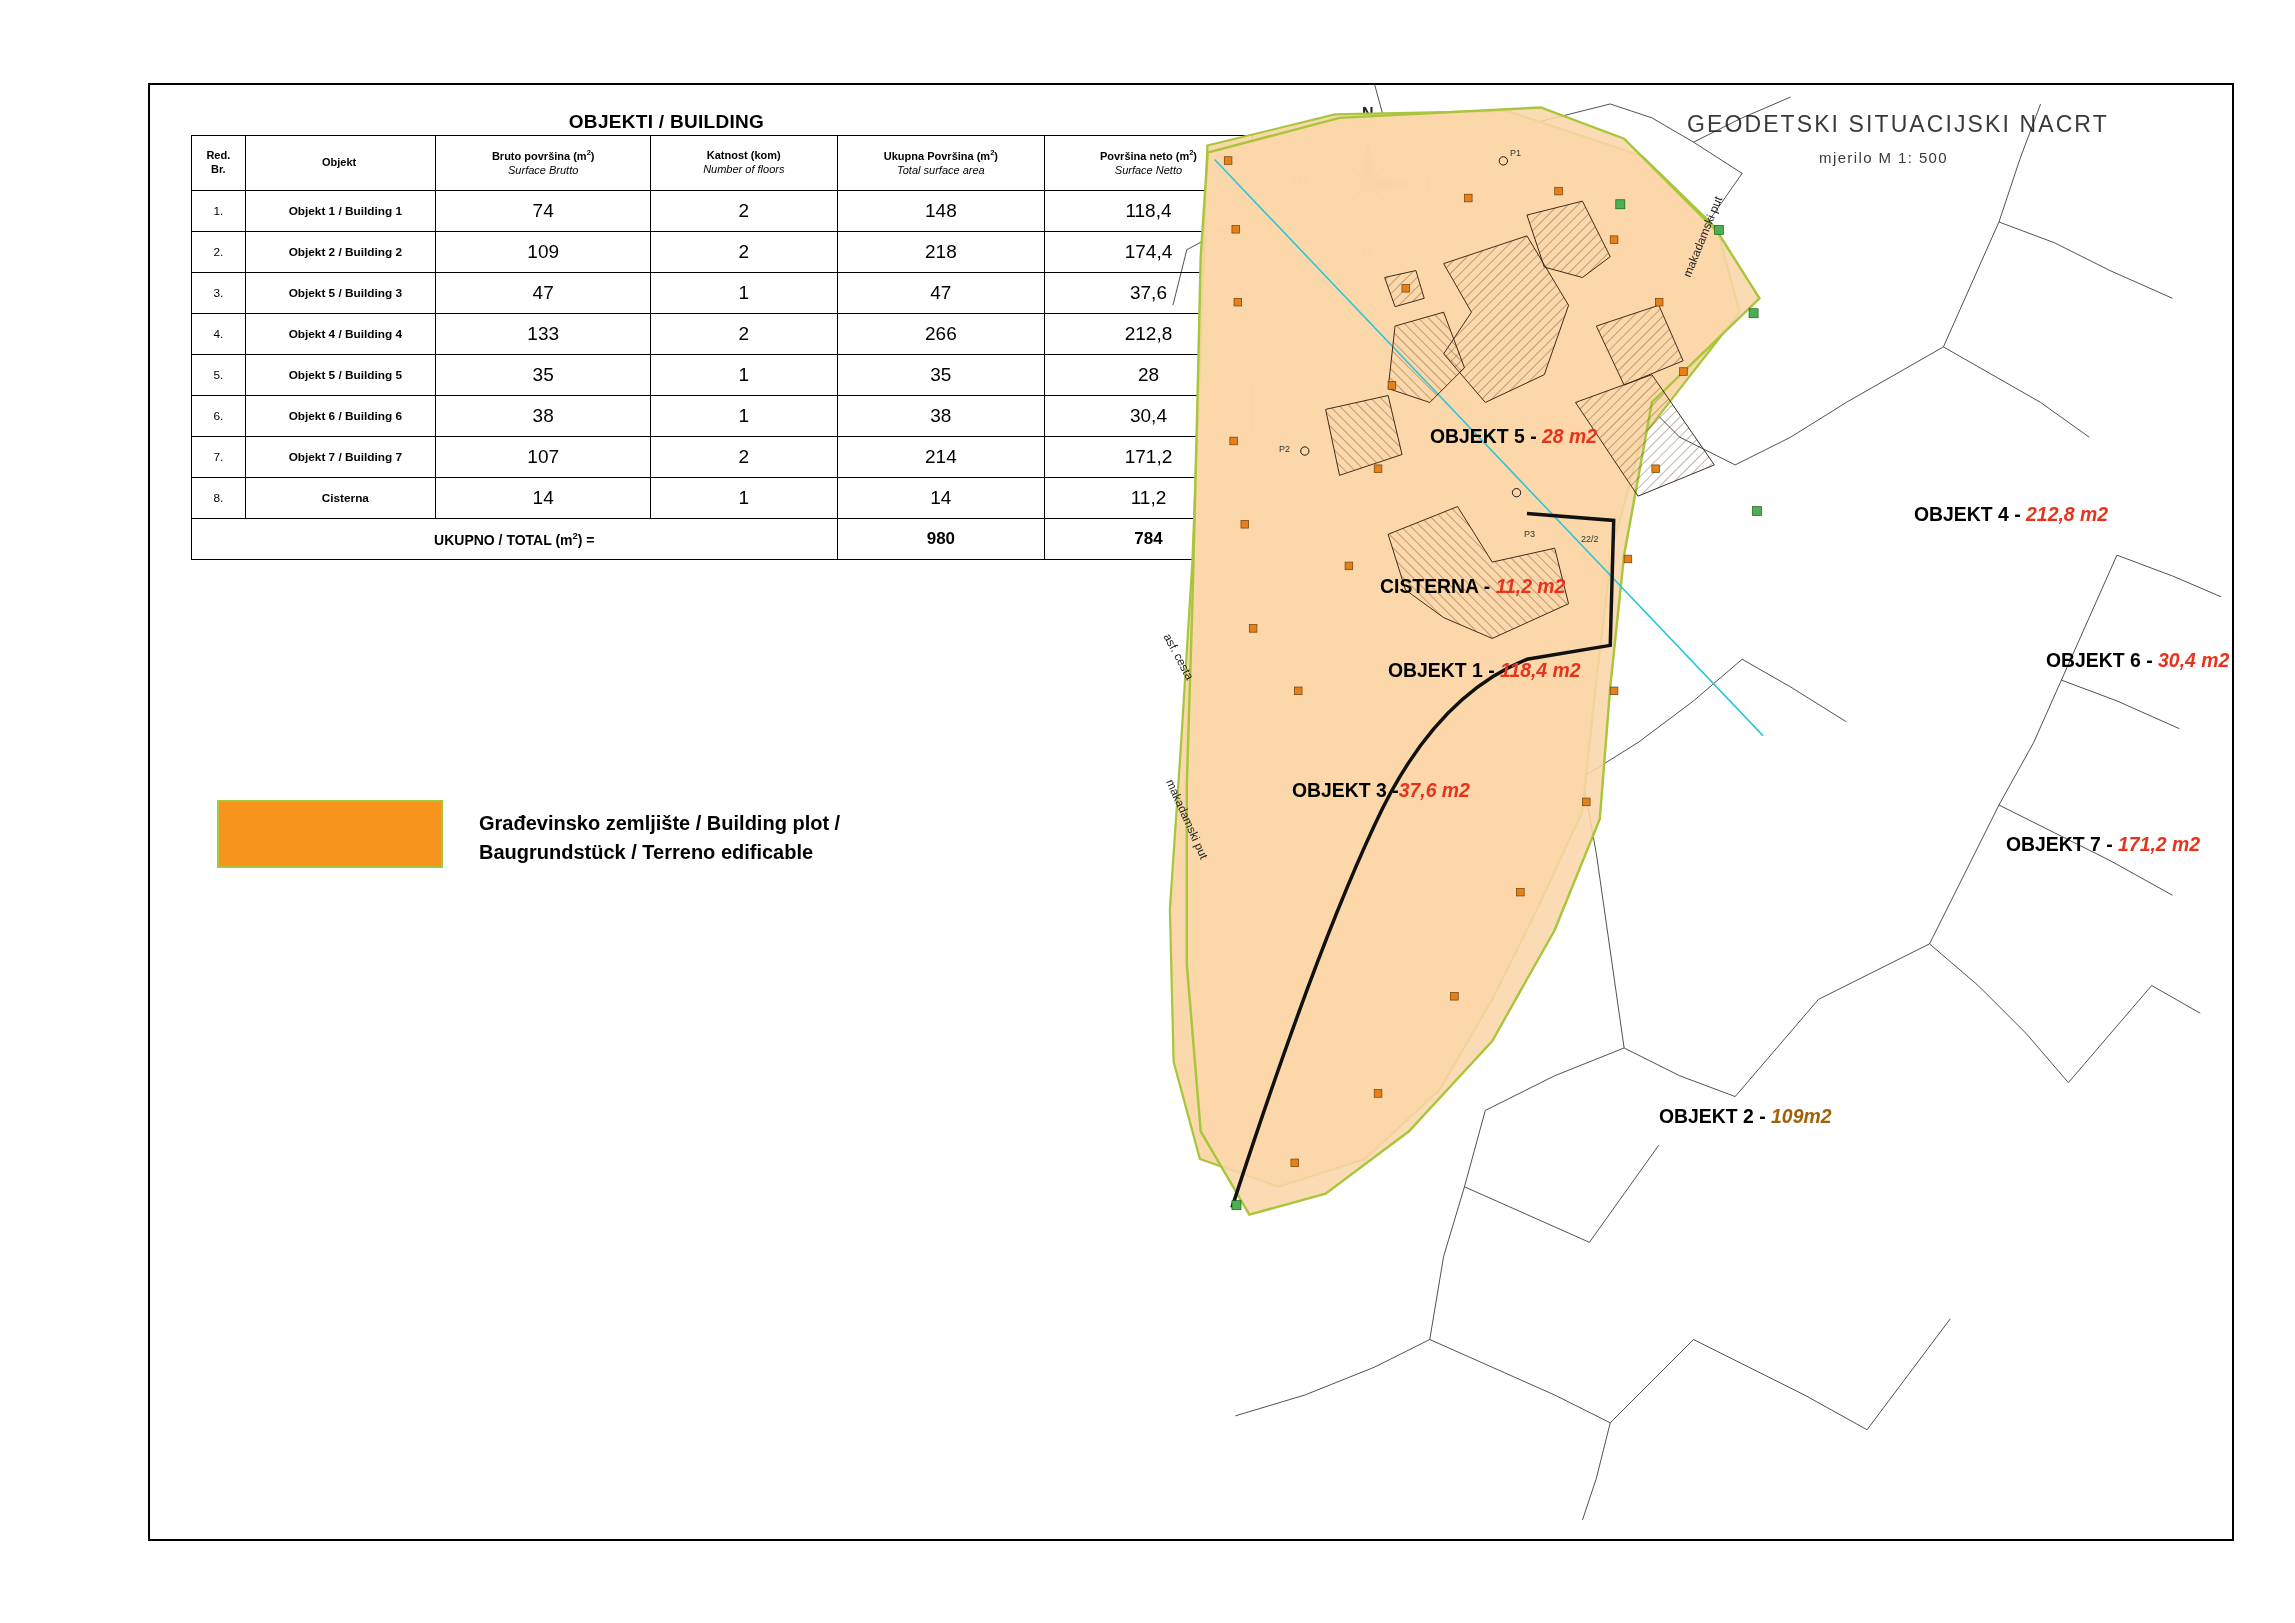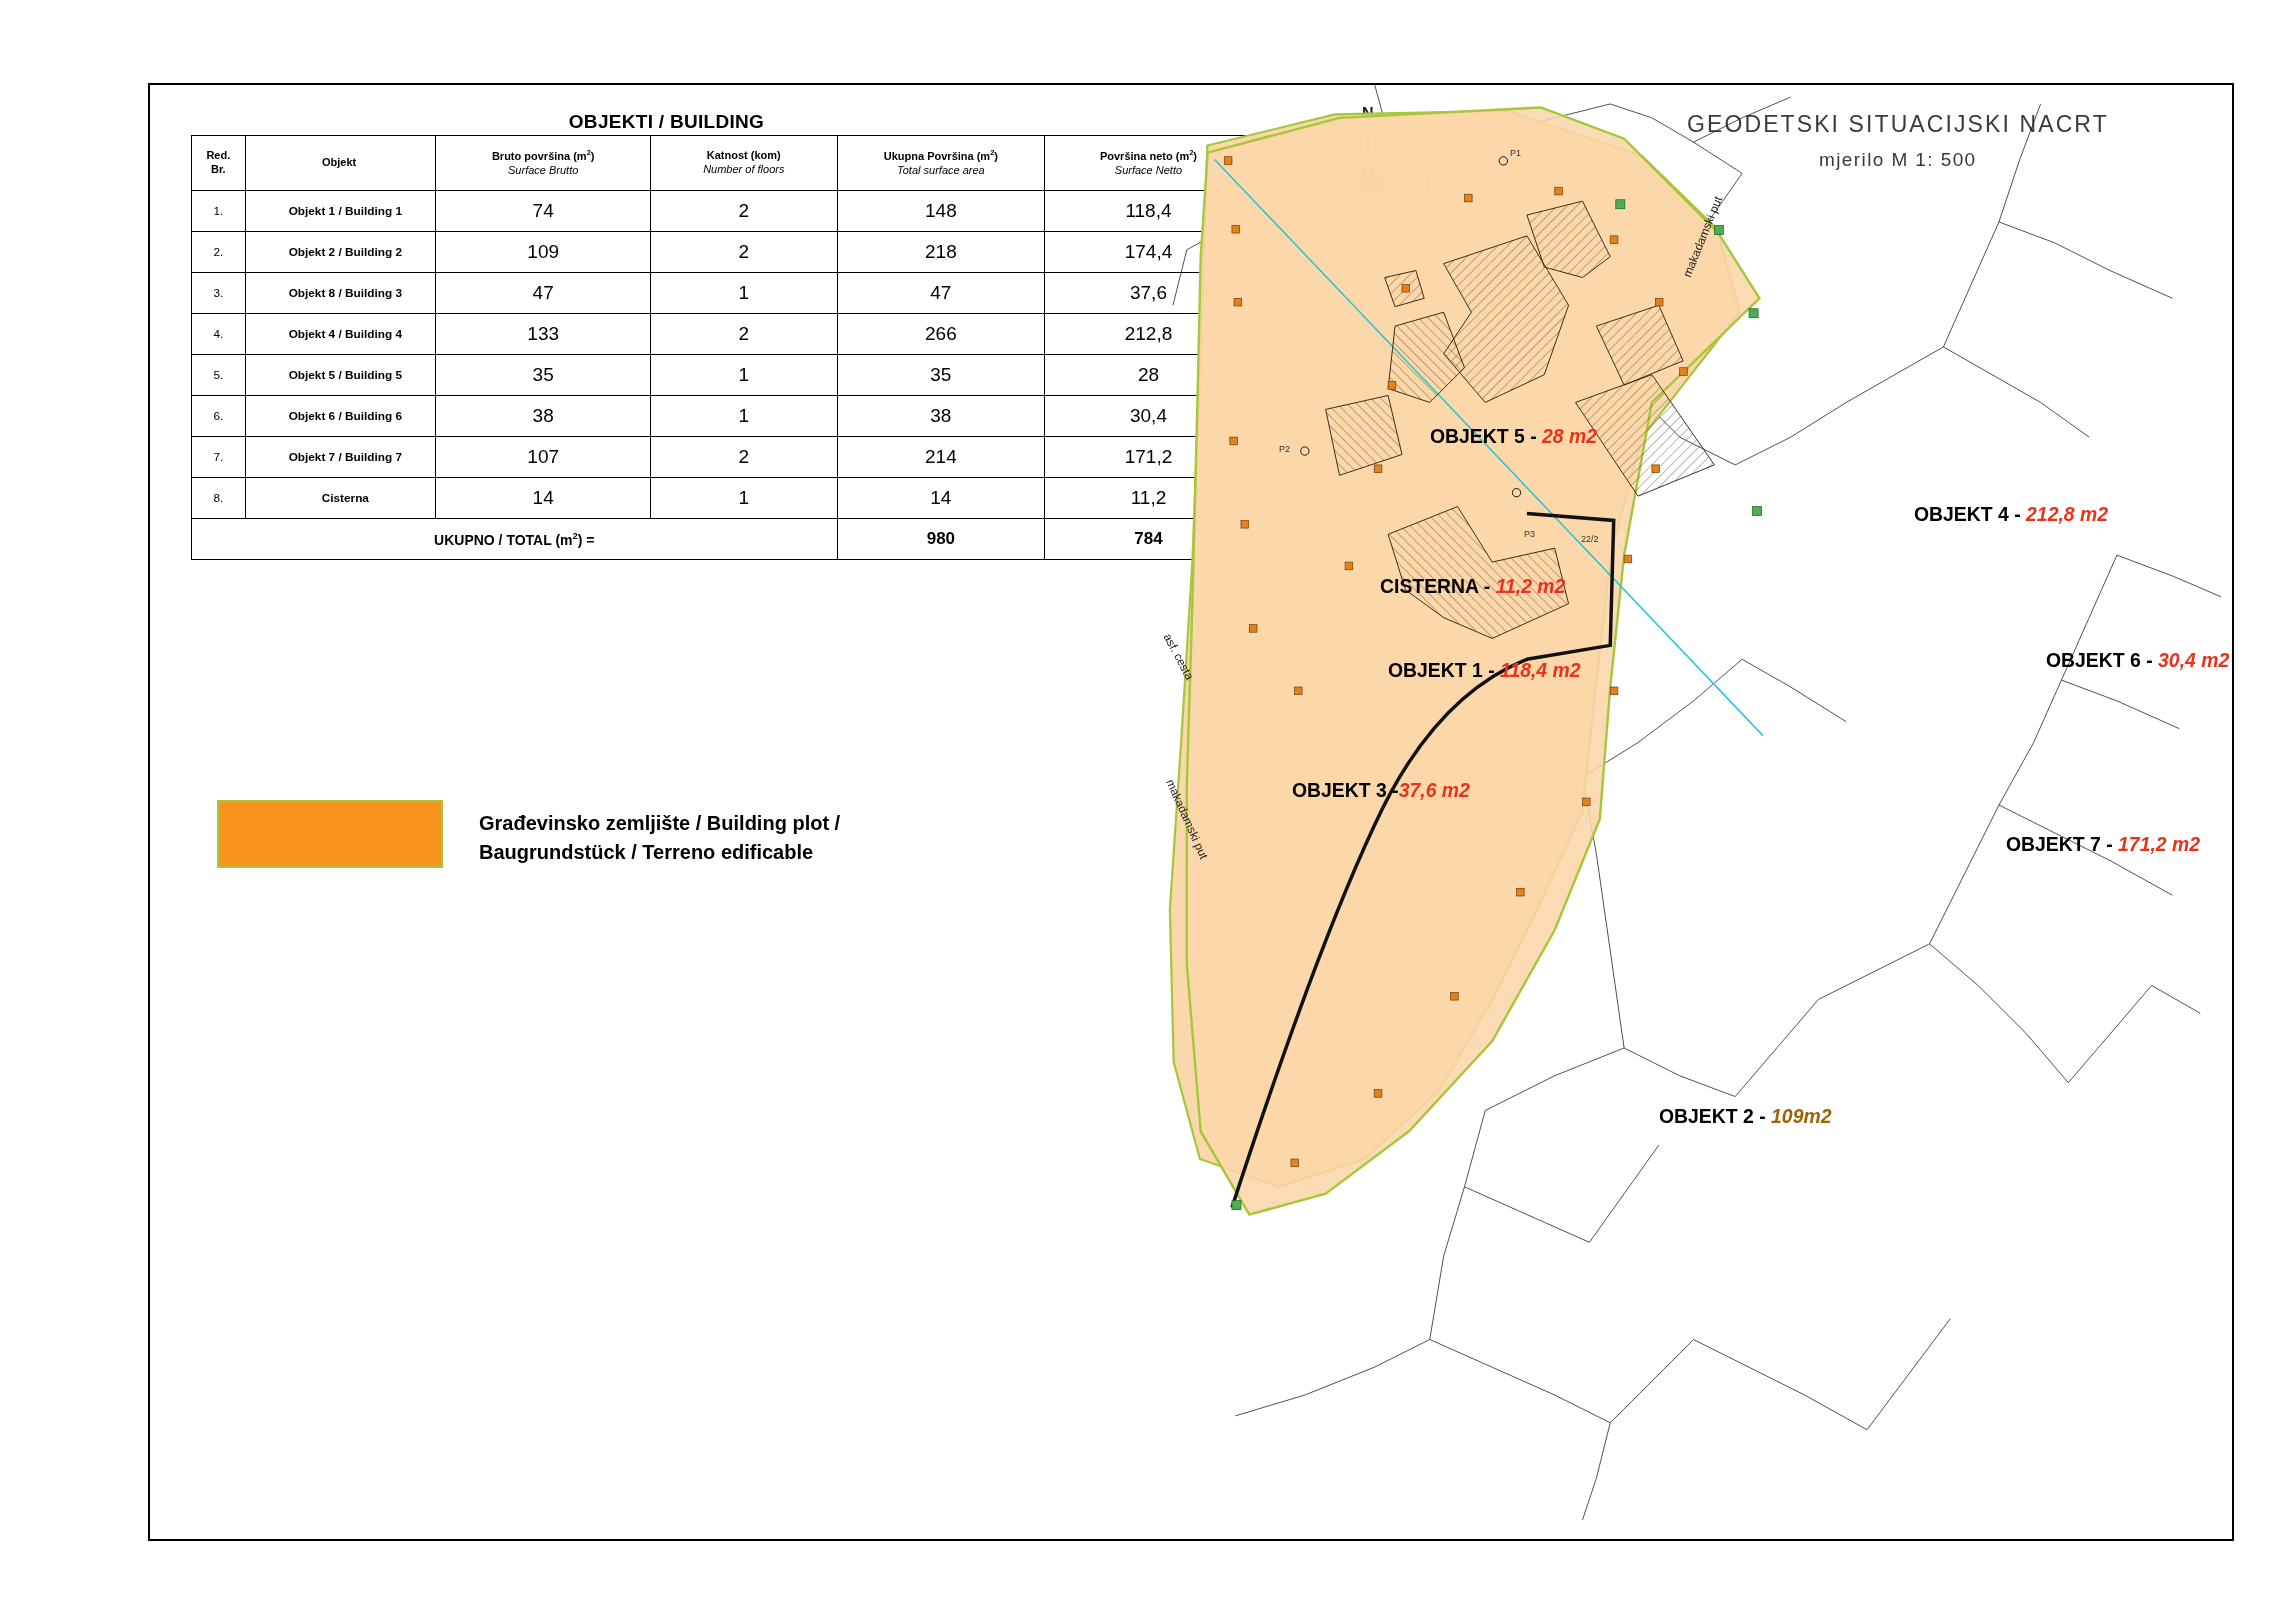--- a/index.html
+++ b/index.html
@@ -126,21 +126,21 @@
     top: 111px;
     font-size: 23px;
     letter-spacing: 2.1px;
     color: #3a3a3a;
     white-space: nowrap;
   }
   #map-scale {
     position: absolute;
     left: 1819px;
     top: 149px;
-    font-size: 19px;
+    font-size: 15px;
     letter-spacing: 1.4px;
     color: #3a3a3a;
     white-space: nowrap;
   }
 
   
   #compass { position: absolute; left: 1295px; top: 111px; width: 146px; height: 146px; }
   .cmp-letter {
     position: absolute;
     font-size: 16px;
@@ -220,21 +220,21 @@
         <tr>
           <td class="c-idx">2.</td>
           <td class="c-obj">Objekt 2 / Building 2</td>
           <td class="c-num">109</td>
           <td class="c-num">2</td>
           <td class="c-num">218</td>
           <td class="c-num">174,4</td>
         </tr>
         <tr>
           <td class="c-idx">3.</td>
-          <td class="c-obj">Objekt 8 / Building 3</td>
+          <td class="c-obj">Objekt 5 / Building 3</td>
           <td class="c-num">47</td>
           <td class="c-num">1</td>
           <td class="c-num">47</td>
           <td class="c-num">37,6</td>
         </tr>
         <tr>
           <td class="c-idx">4.</td>
           <td class="c-obj">Objekt 4 / Building 4</td>
           <td class="c-num">133</td>
           <td class="c-num">2</td>

